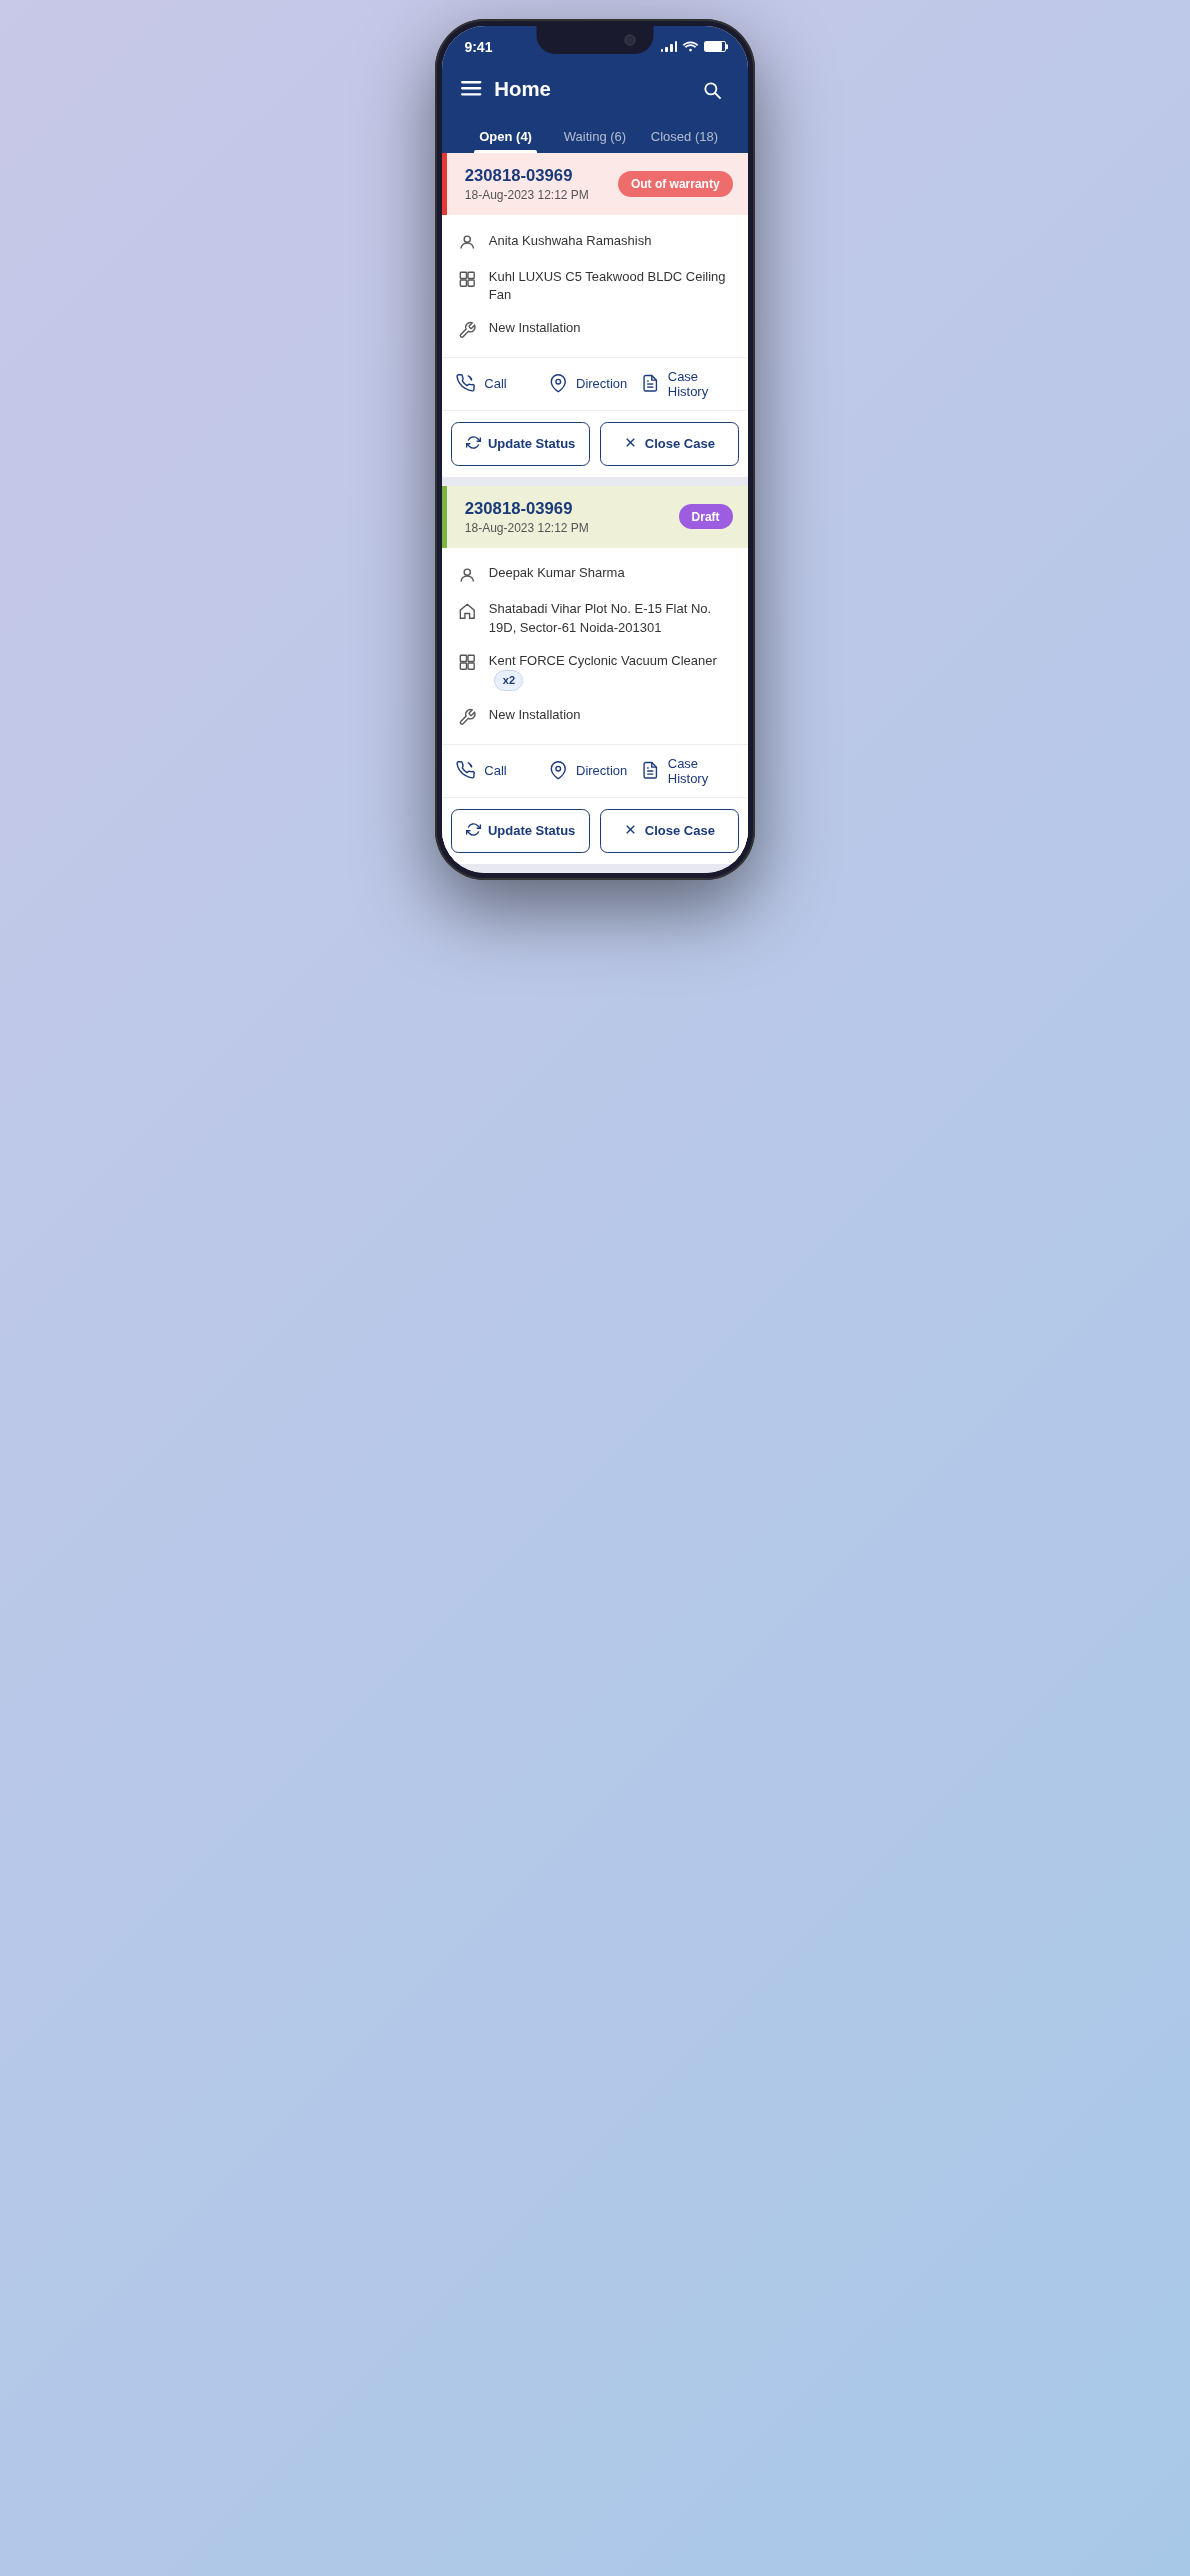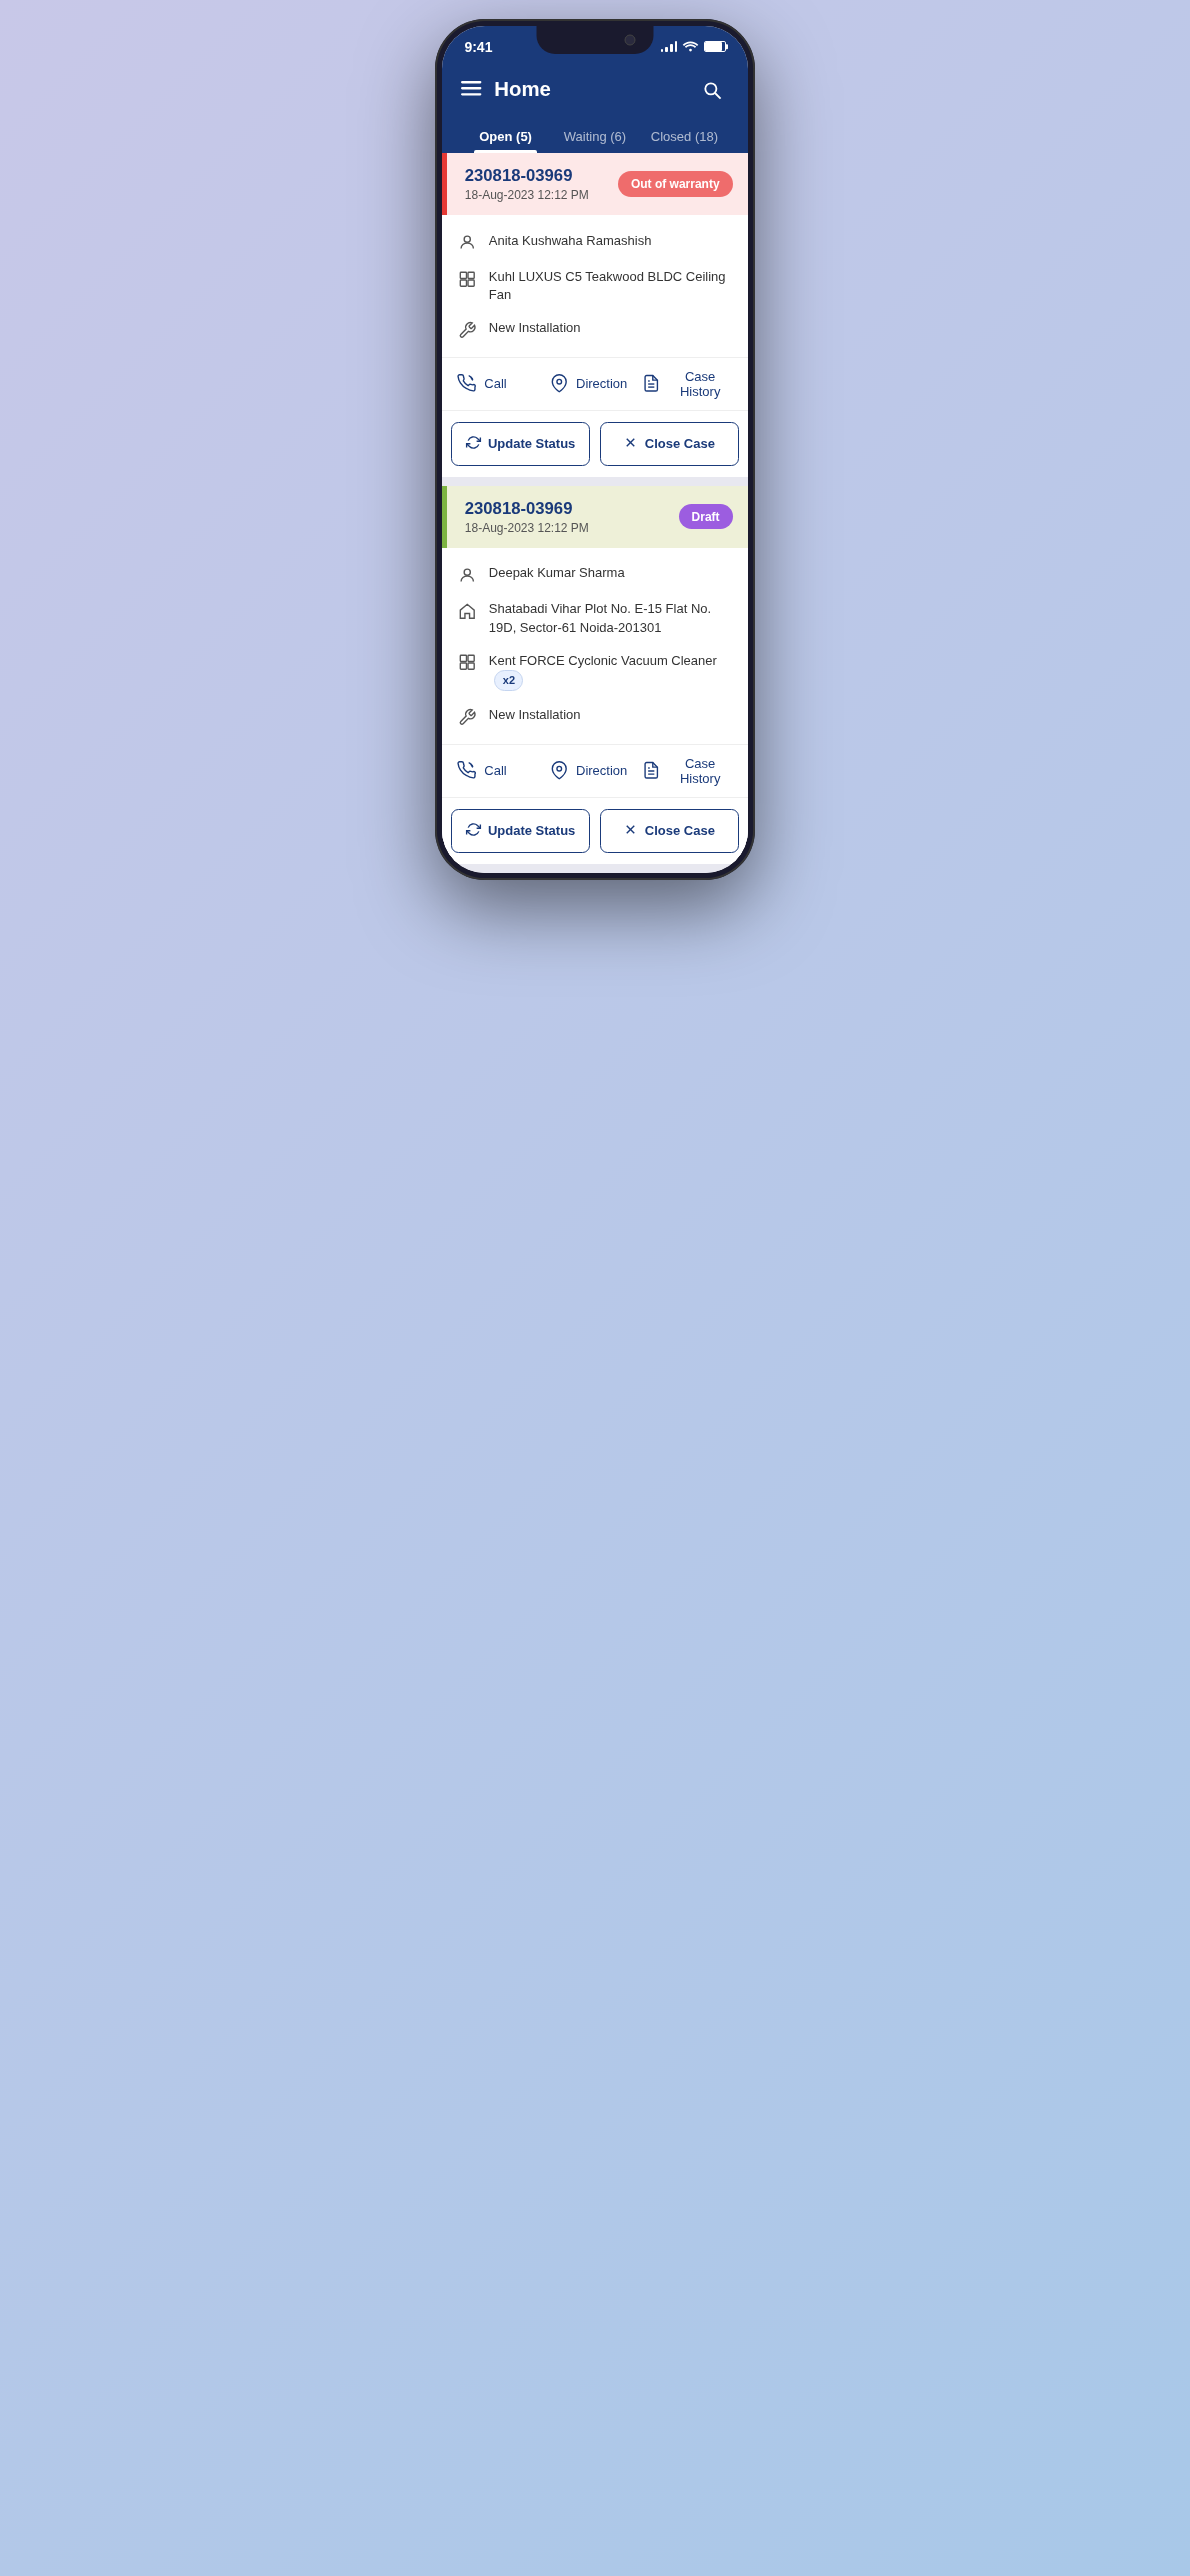--- a/index.html
+++ b/index.html
@@ -311,21 +311,20 @@
 
     .action-link {
       flex: 1;
       display: flex;
       align-items: center;
       gap: 6.5px;
       color: #1a3a7a;
       font-size: 13px;
       font-weight: 500;
       cursor: pointer;
-      text-align: center;
     }
 
     .action-link-icon {
       width: 20.4px;
       height: 20.4px;
       flex-shrink: 0;
     }
 
     
     .action-buttons {
@@ -407,21 +406,21 @@
         <div class="search-icon-btn">
           <svg width="18.5" height="18.5" viewBox="0 0 20 20" fill="none" stroke="white" stroke-width="2">
             <circle cx="8.5" cy="8.5" r="6"></circle>
             <line x1="13" y1="13" x2="19" y2="19"></line>
           </svg>
         </div>
       </div>
 
       <div class="tabs-row">
         <div class="tab active">
-          <span>Open (5)</span>
+          <span>Open (4)</span>
         </div>
         <div class="tab">
           <span>Waiting (6)</span>
         </div>
         <div class="tab">
           <span>Closed (18)</span>
         </div>
       </div>
     </div>
 

